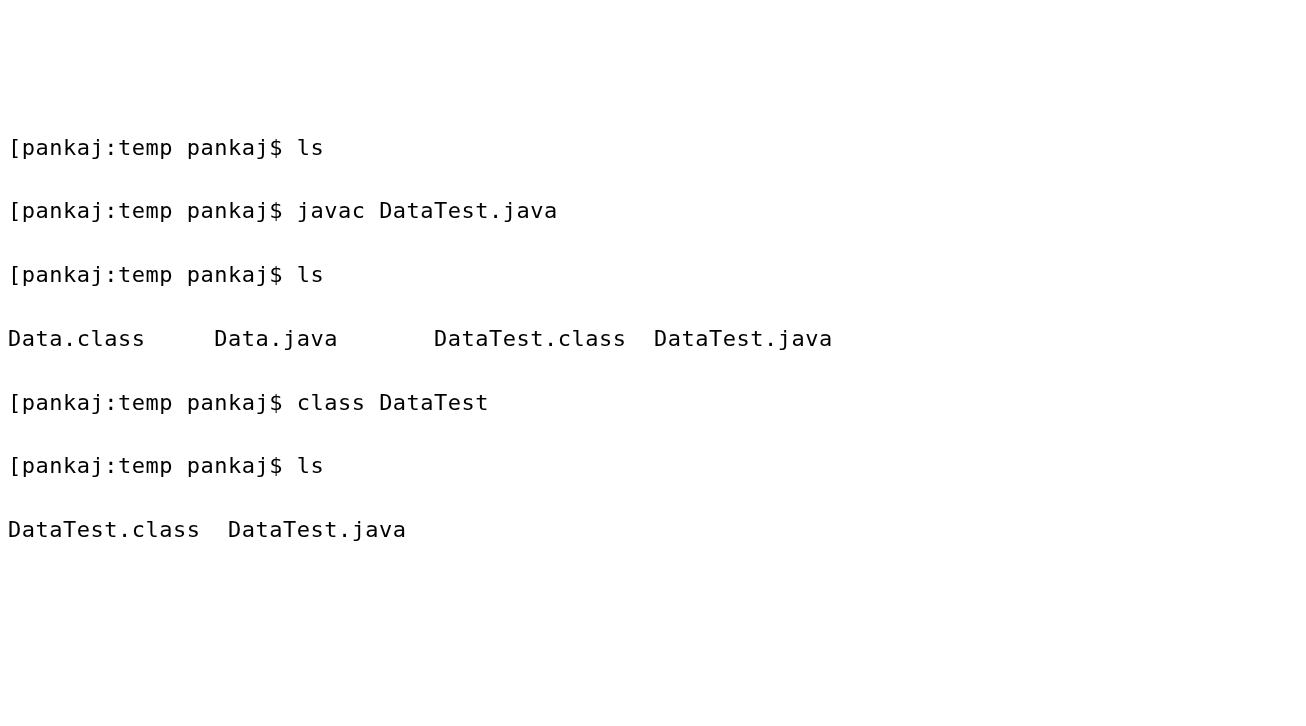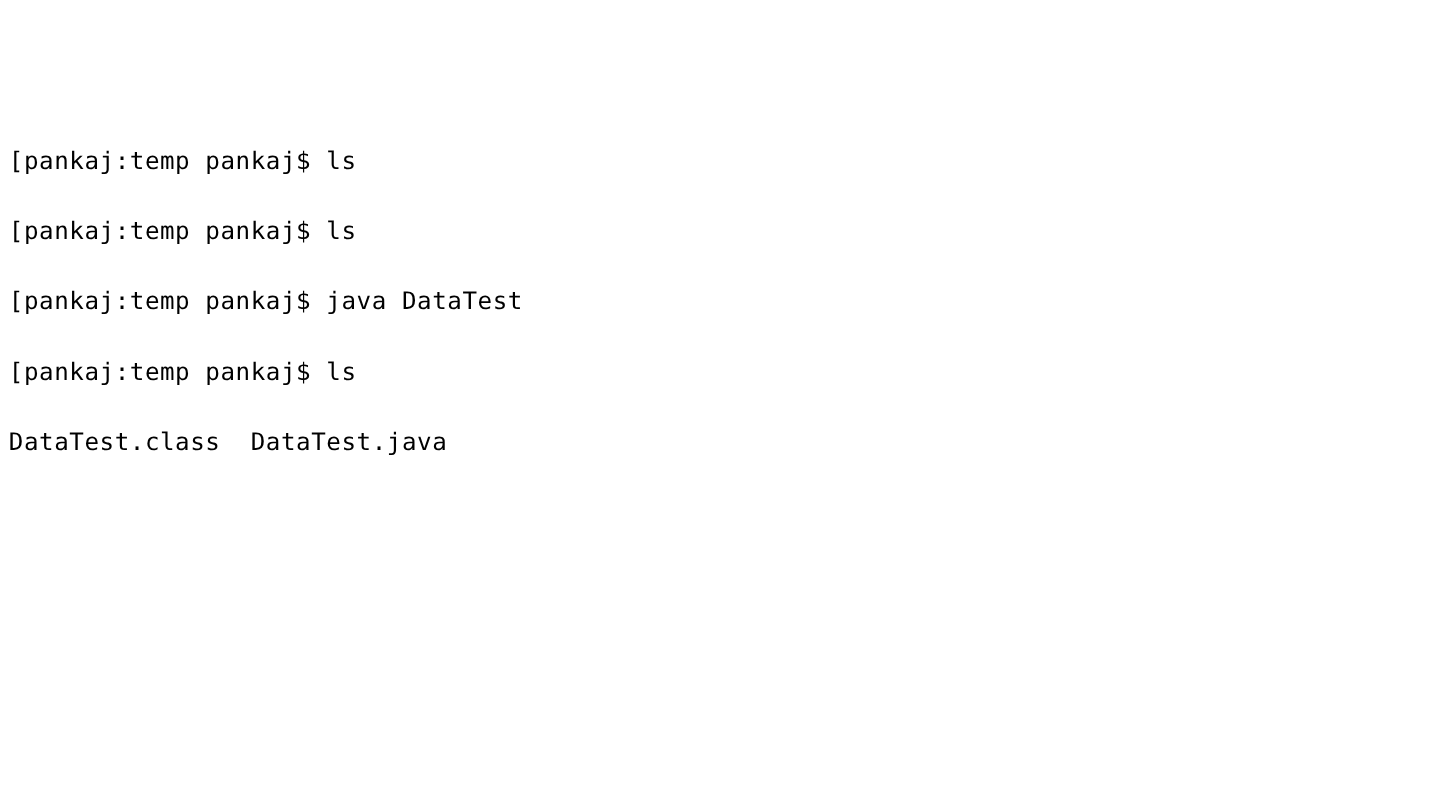--- a/index.html
+++ b/index.html
@@ -23,22 +23,24 @@
     .line {
       display: block;
     }
   </style>
 </head>
 <body>
 
 
 
 <div class="terminal"><span class="line"><span>[</span><span>pankaj:temp pankaj$ </span><span>ls</span></span>
+<span class="line"><span>[</span><span>pankaj:temp pankaj$ </span><span>javac DataTest.java</span></span>
 <span class="line"><span>[</span><span>pankaj:temp pankaj$ </span><span>ls</span></span>
-<span class="line"><span>[</span><span>pankaj:temp pankaj$ </span><span>java DataTest</span></span>
+<span class="line"><span>Data.class     Data.java       DataTest.class  DataTest.java</span></span>
+<span class="line"><span>[</span><span>pankaj:temp pankaj$ </span><span>class DataTest</span></span>
 <span class="line"><span>[</span><span>pankaj:temp pankaj$ </span><span>ls</span></span>
 <span class="line"><span>DataTest.class  DataTest.java</span></span>
 
 
 
 
 
 
 
 

